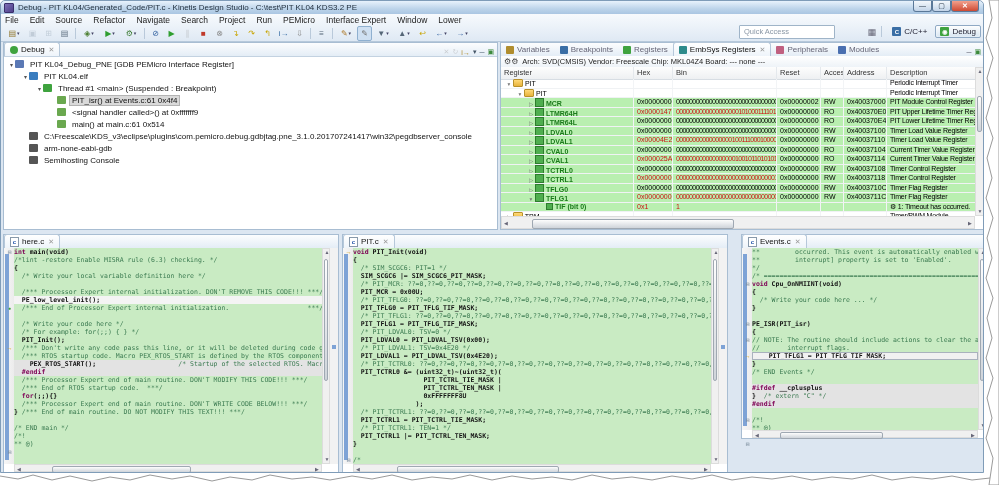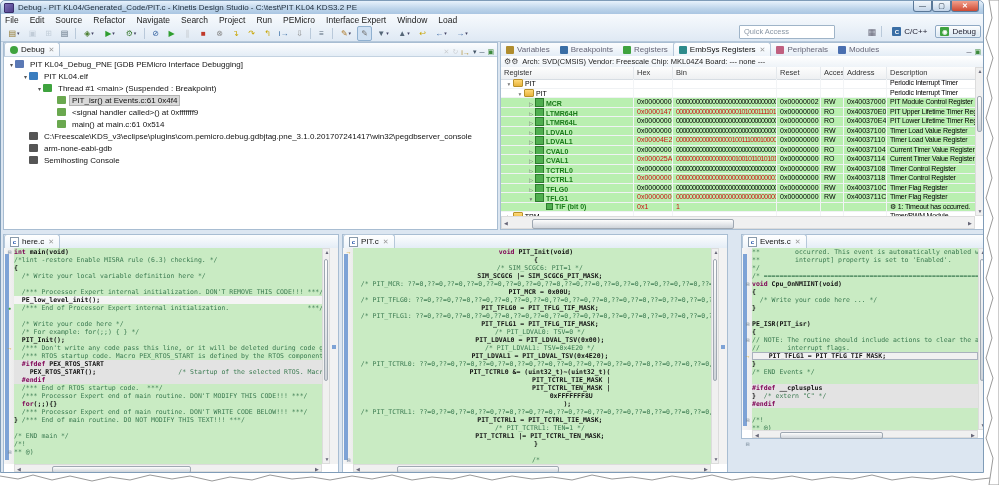--- a/index.html
+++ b/index.html
@@ -130,21 +130,21 @@
       <span>Edit</span>
       <span>Source</span>
       <span>Refactor</span>
       <span>Navigate</span>
       <span>Search</span>
       <span>Project</span>
       <span>Run</span>
       <span>PEMicro</span>
       <span>Interface Expert</span>
       <span>Window</span>
-      <span>Load</span>
+      <span>Lower</span>
     </div>
   <div class="toolbar" id="toolbar">
       <span class="tico dd">
         <span style="color: rgb(138, 109, 31);">▤</span>
         <span class="ddarr">▾</span>
       </span>
       <span class="tico dis">
         <span style="color: rgb(136, 152, 168);">▣</span>
       </span>
       <span class="tico dis">
@@ -256,21 +256,21 @@
           <span class="vb" style="color: rgb(176, 141, 46);">i→</span>
           <span class="vb" style="color: rgb(68, 85, 102);">▾</span>
           <span class="vb" style="color: rgb(68, 85, 102);">─</span>
           <span class="vb" style="color: rgb(60, 138, 60);">▣</span>
         </span>
     </div>
     <div class="dtree" id="dtree">
         <div class="trow" style="padding-left: 4px;">
           <span class="twisty">▾</span>
           <span class="nico ic-grid" style="background: rgb(91, 121, 181);"></span>
-          <span class="nlabel">PIT KL04_Debug_PNE [GDB PEMicro Interface Debugging]</span>
+          <span class="nlabel">PIT KL04_Debug_PNE [GDB PEMicro Interface Register]</span>
         </div>
         <div class="trow" style="padding-left: 18px;">
           <span class="twisty">▾</span>
           <span class="nico ic-grid" style="background: rgb(58, 125, 191);"></span>
           <span class="nlabel">PIT KL04.elf</span>
         </div>
         <div class="trow" style="padding-left: 32px;">
           <span class="twisty">▾</span>
           <span class="nico ic-grid" style="background: rgb(63, 163, 63);"></span>
           <span class="nlabel">Thread #1 &lt;main&gt; (Suspended : Breakpoint)</span>
@@ -527,25 +527,24 @@
         <div class="cl"></div>
         <div class="cl"><span class="sc">  /*** Processor Expert internal initialization. DON'T REMOVE THIS CODE!!! ***/</span></div>
         <div class="cl hl"><span class="sb2">  PE_low_level_init();</span></div>
         <div class="cl"><span class="sc">  /*** End of Processor Expert internal initialization.                    ***/</span></div>
         <div class="cl"></div>
         <div class="cl"><span class="sc">  /* Write your code here */</span></div>
         <div class="cl"><span class="sc">  /* For example: for(;;) { } */</span></div>
         <div class="cl"><span class="sb2">  PIT_Init();</span></div>
         <div class="cl"><span class="sc">  /*** Don't write any code pass this line, or it will be deleted during code gene</span></div>
         <div class="cl"><span class="sc">  /*** RTOS startup code. Macro PEX_RTOS_START is defined by the RTOS component. D</span></div>
-        <div class="cl gray"><span class="sk">  #ifdef</span><span class="sb2"> PEX_RTOS_START</span></div>
         <div class="cl gray"><span class="sb2">    PEX_RTOS_START();</span><span class="sc">                     /* Startup of the selected RTOS. Macro is d</span></div>
         <div class="cl gray"><span class="sk">  #endif</span></div>
+        <div class="cl"><span class="sc">  /*** Processor Expert end of main routine. DON'T MODIFY THIS CODE!!! ***/</span></div>
         <div class="cl"><span class="sc">  /*** End of RTOS startup code.  ***/</span></div>
-        <div class="cl"><span class="sc">  /*** Processor Expert end of main routine. DON'T MODIFY THIS CODE!!! ***/</span></div>
         <div class="cl"><span class="sk">  for</span><span class="sb2">(;;){}</span></div>
         <div class="cl"><span class="sc">  /*** Processor Expert end of main routine. DON'T WRITE CODE BELOW!!! ***/</span></div>
         <div class="cl"><span class="sb2">} </span><span class="sc">/*** End of main routine. DO NOT MODIFY THIS TEXT!!! ***/</span></div>
         <div class="cl"></div>
         <div class="cl"><span class="sc">/* END main */</span></div>
         <div class="cl"><span class="sc">/*!</span></div>
         <div class="cl"><span class="sc">** @)</span></div>
       </div>
       <div class="ovr">
         <div class="m1" style="top: 45%;"></div>
@@ -567,21 +566,21 @@
           <span class="cdoc">c</span>
           <span>PIT.c</span>
           <span class="x">✕</span>
         </span>
       </div>
       <div class="ruler">
         <div class="diffbar" style="top: 6px; bottom: 4px;"></div>
         <span class="mk arrow" style="top: 0px;">→</span>
         <span class="mk fold" style="top: 208px;">⊟</span>
       </div>
-      <div class="codearea" style="right: 8px; text-align: center;">
+      <div class="codearea" style="right: 8px;">
         <div class="cl"><span class="sk">void </span><span class="sb2">PIT_Init(void)</span></div>
         <div class="cl"><span class="sb2">{</span></div>
         <div class="cl"><span class="sc">  /* SIM_SCGC6: PIT=1 */</span></div>
         <div class="cl"><span class="sb2">  SIM_SCGC6 |= SIM_SCGC6_PIT_MASK;</span></div>
         <div class="cl"><span class="sc">  /* PIT_MCR: ??=0,??=0,??=0,??=0,??=0,??=0,??=0,??=0,??=0,??=0,??=0,??=0,??=0,??=0,??=0,??=0,??=0,??=0,</span></div>
         <div class="cl"><span class="sb2">  PIT_MCR = 0x00U;</span></div>
         <div class="cl"><span class="sc">  /* PIT_TFLG0: ??=0,??=0,??=0,??=0,??=0,??=0,??=0,??=0,??=0,??=0,??=0,??=0,??=0,??=0,??=0,??=0,??=0,??=</span></div>
         <div class="cl"><span class="sb2">  PIT_TFLG0 = PIT_TFLG_TIF_MASK;</span></div>
         <div class="cl"><span class="sc">  /* PIT_TFLG1: ??=0,??=0,??=0,??=0,??=0,??=0,??=0,??=0,??=0,??=0,??=0,??=0,??=0,??=0,??=0,??=0,??=0,??=</span></div>
         <div class="cl"><span class="sb2">  PIT_TFLG1 = PIT_TFLG_TIF_MASK;</span></div>

